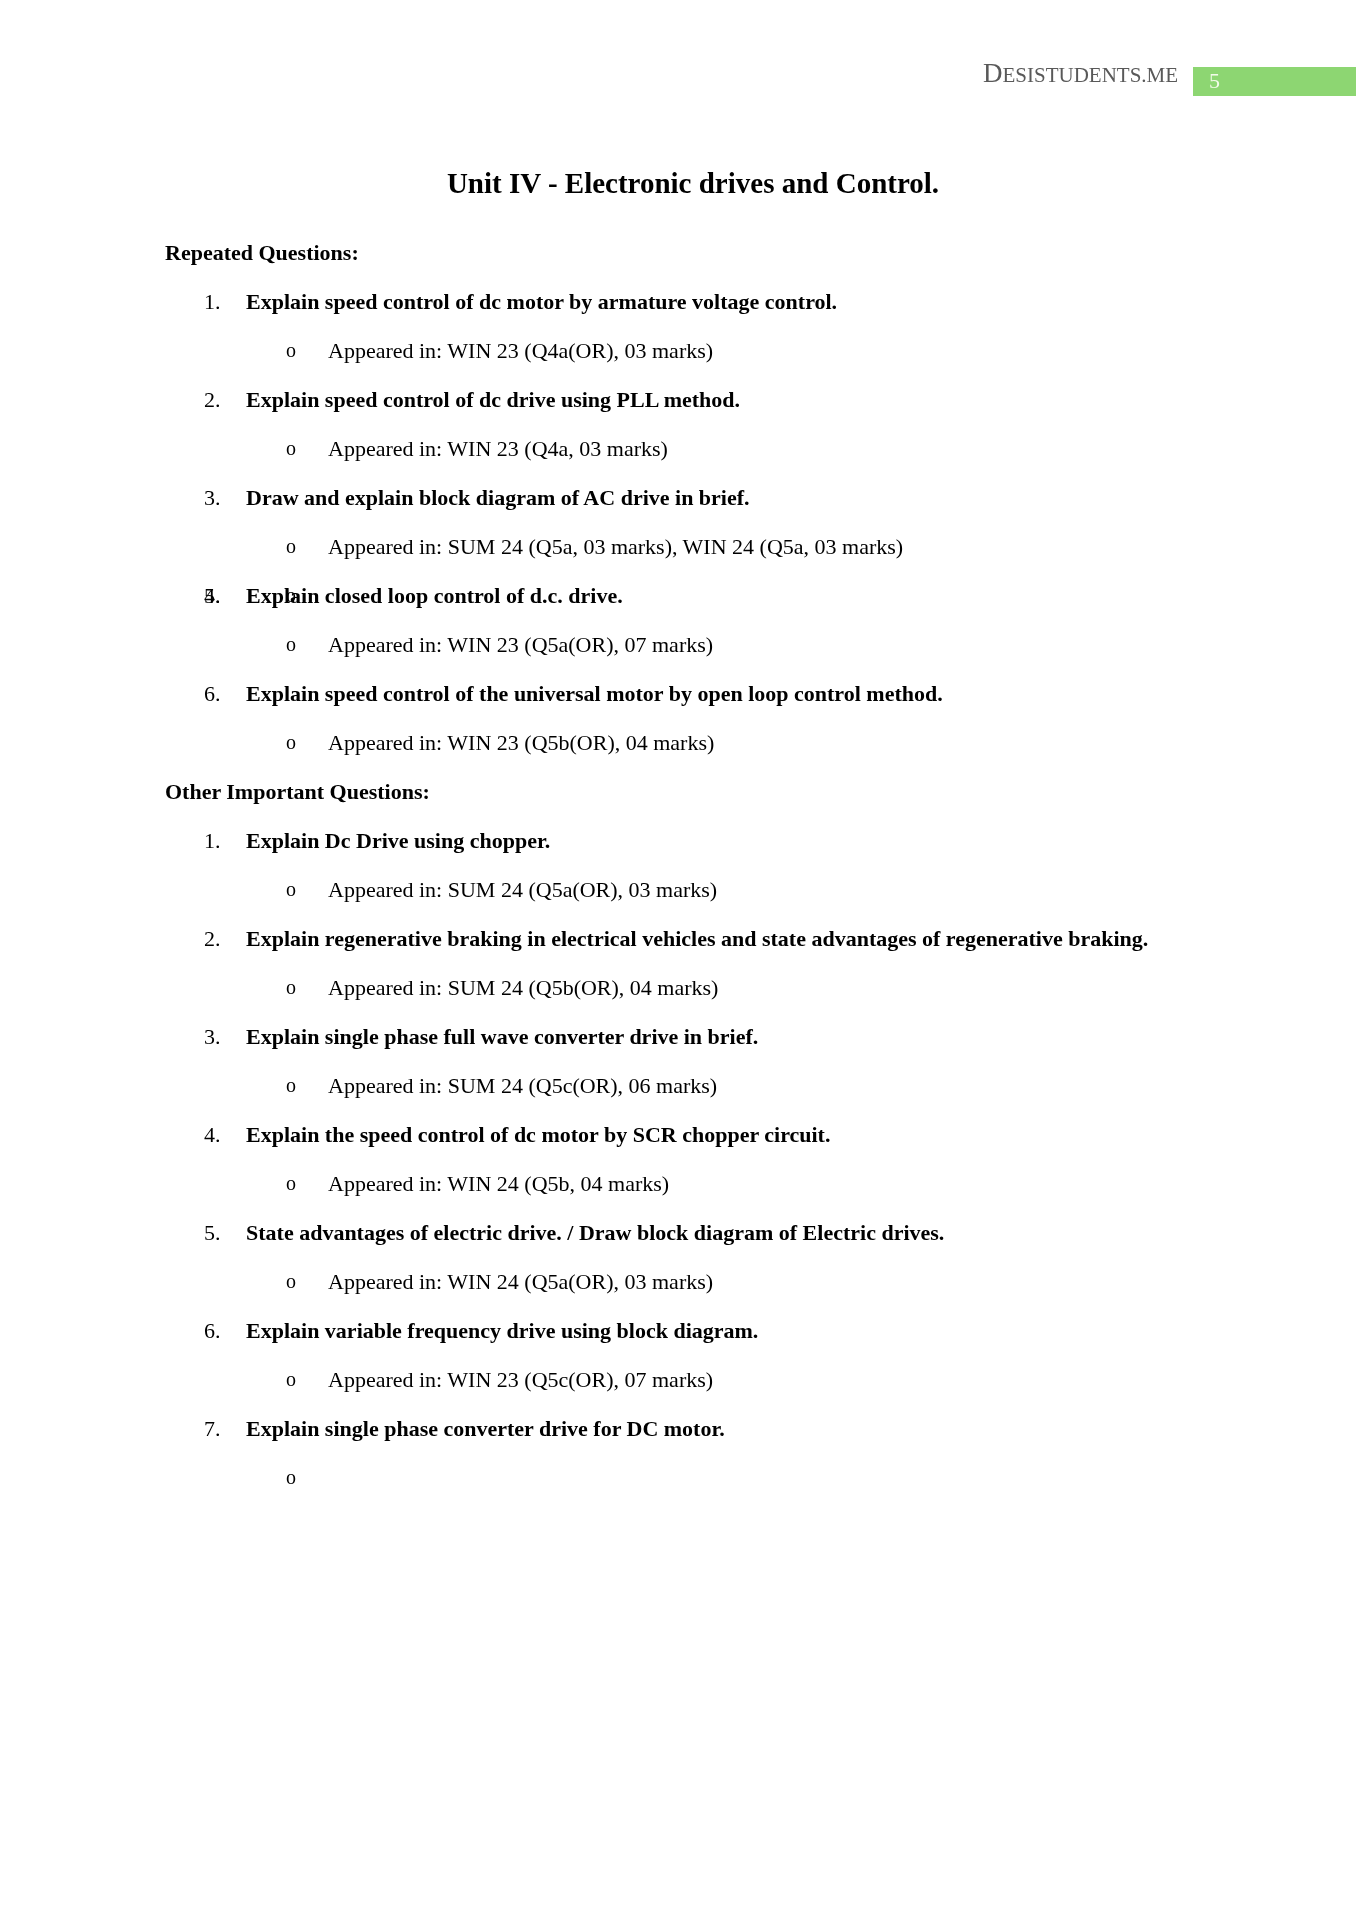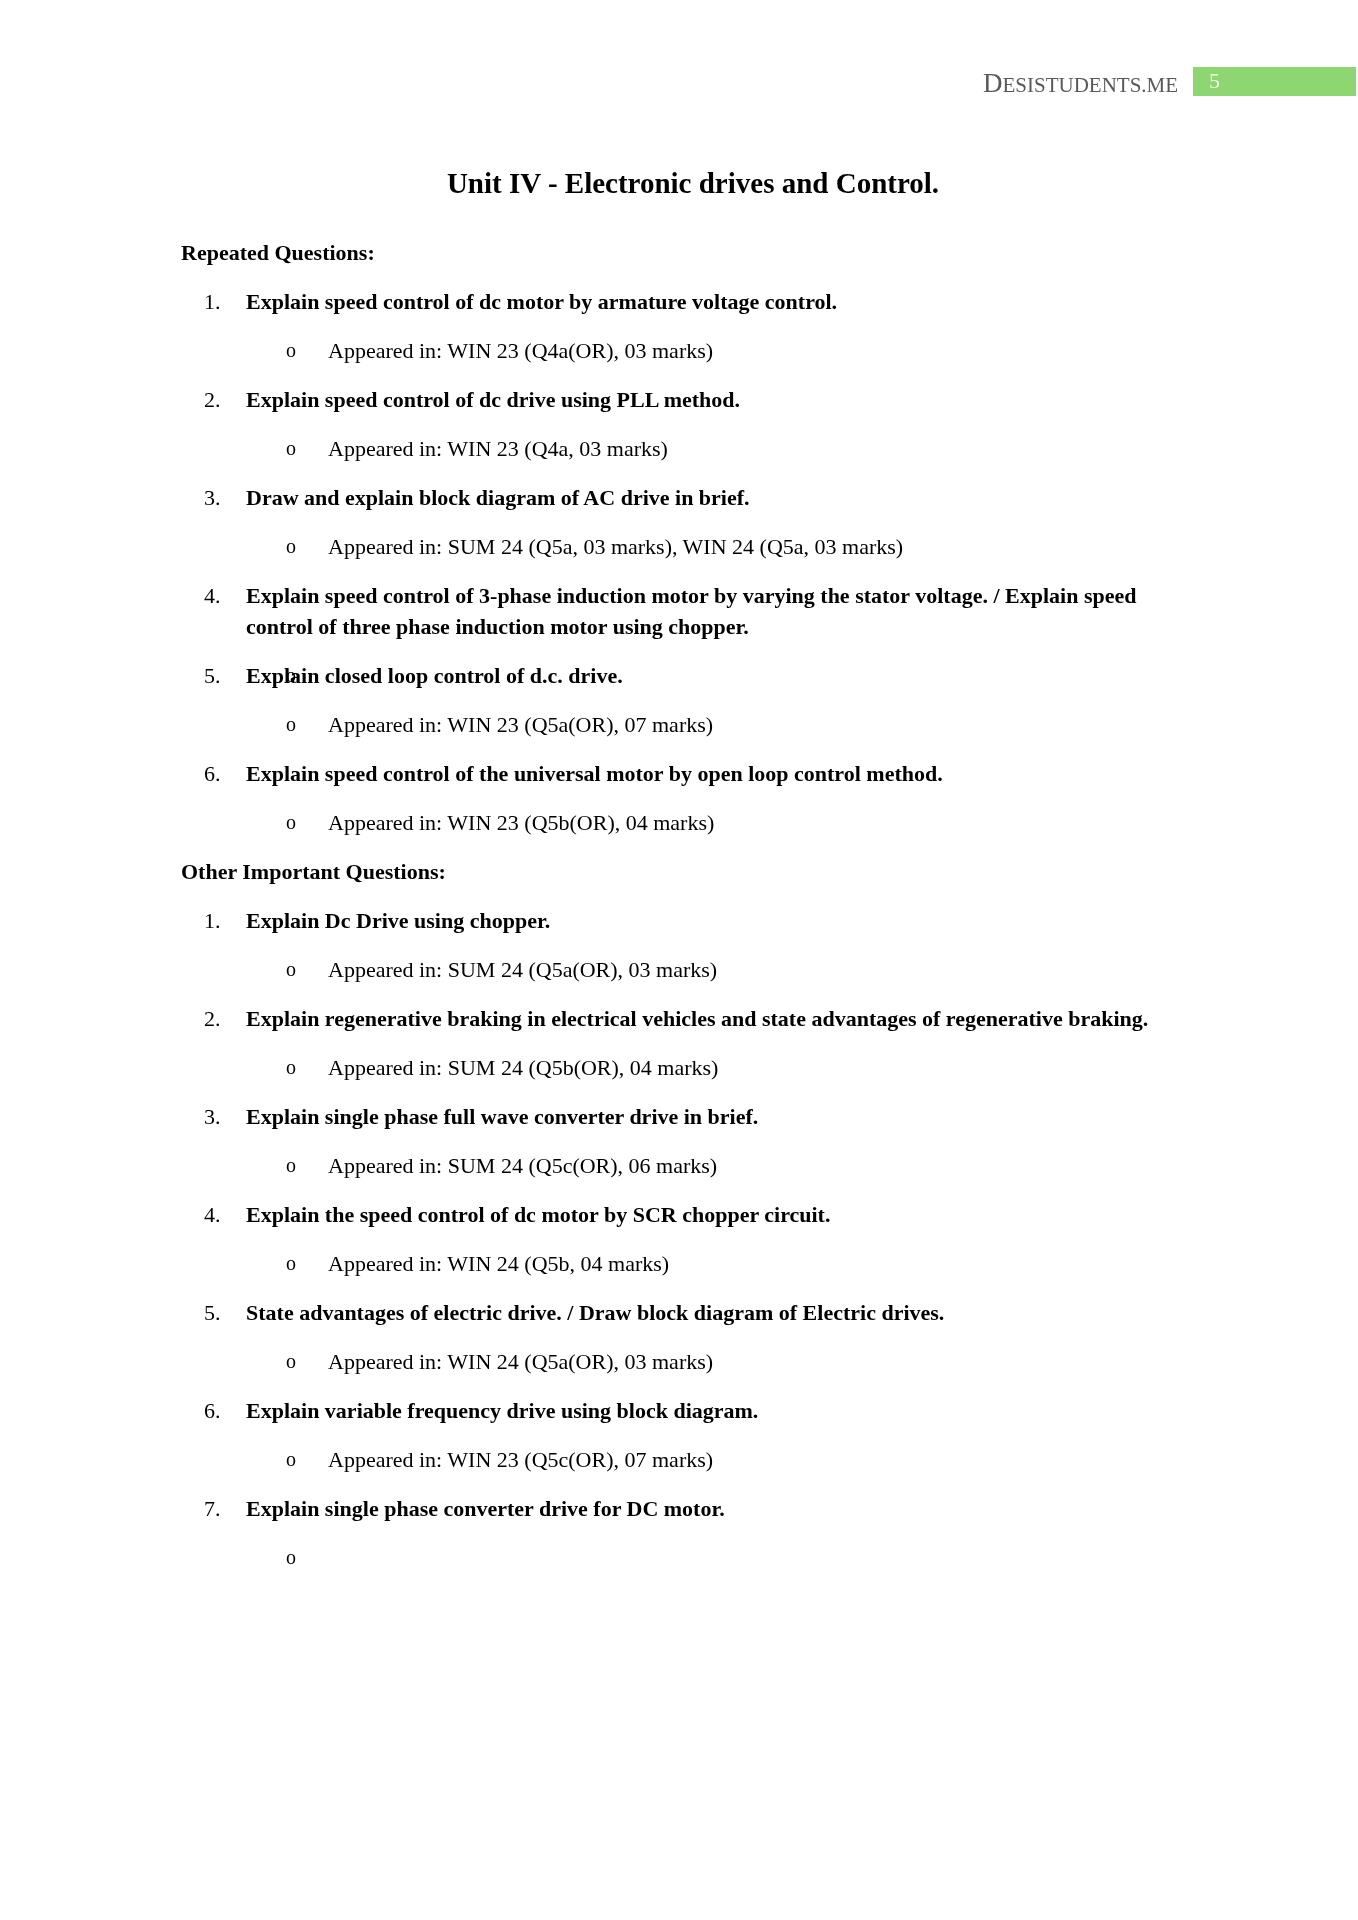--- a/index.html
+++ b/index.html
@@ -1,27 +1,27 @@
 <!DOCTYPE html>
 <html><head>
 <meta charset="utf-8">
 <style>
   html, body { margin: 0; padding: 0; background: #ffffff; }
   body { width: 1358px; height: 1920px; position: relative; overflow: hidden;
          font-family: "Liberation Serif", "DejaVu Serif", serif; color: #000; }
-  .header-site { position: absolute; left: 983px; top: 70px; font-size: 21px; color: #595959;
+  .header-site { position: absolute; left: 983px; top: 60px; font-size: 21px; color: #595959;
                  font-variant: small-caps; letter-spacing: 0px; line-height: 26px; }
   .header-site .big { font-size: 27px; }
   .page-badge { position: absolute; left: 1193px; top: 67px; width: 163px; height: 29px;
                 background: #8dd672; }
   .page-badge span { position: absolute; left: 16px; top: 0px; font-size: 22px; line-height: 28px; color: #f2fbe9; }
   .title { position: absolute; left: 0; width: 1358px; top: 164px; text-align: center;
            font-weight: bold; font-size: 29px; line-height: 38px; padding-left: 14px; }
   .content { position: absolute; left: 165px; top: 237px; width: 1040px; font-size: 22px; line-height: 31px; }
-  .section-heading { font-weight: bold; margin: 0 0 18px 16px; }
+  .section-heading { font-weight: bold; margin: 0 0 18px 0; }
   .q { position: relative; padding-left: 81px; margin: 0 0 18px 0; font-weight: bold; }
   .q .num { position: absolute; left: 39px; font-weight: normal; }
   .sub { position: relative; padding-left: 163px; margin: 0 0 18px 0; font-weight: normal; }
   .sub .bullet { position: absolute; left: 121px; font-size: 20px; }
   .note { font-style: italic; }
   .q-text { display: block; width: 960px; }
 </style>
 </head>
 <body>
 
@@ -49,21 +49,20 @@
   <div class="sub"><span class="bullet">o</span><span>Appeared in: WIN 23 (Q4a, 03 marks)</span></div>
 
   <div class="q">
       <span class="num">3.</span>
       <span class="q-text">Draw and explain block diagram of AC drive in brief.</span>
     </div>
   <div class="sub"><span class="bullet">o</span><span>Appeared in: SUM 24 (Q5a, 03 marks), WIN 24 (Q5a, 03 marks)</span></div>
 
   <div class="q">
       <span class="num">4.</span>
-      <span class="q-text" style="width:900px">Explain speed control of 3-phase induction motor by varying the stator voltage. / Explain speed control of three phase induction motor using chopper.</span>
     </div>
   <div class="sub"><span class="bullet">o</span></div>
 
   <div class="q">
       <span class="num">5.</span>
       <span class="q-text">Explain closed loop control of d.c. drive.</span>
     </div>
   <div class="sub"><span class="bullet">o</span><span>Appeared in: WIN 23 (Q5a(OR), 07 marks)</span></div>
 
   <div class="q">

